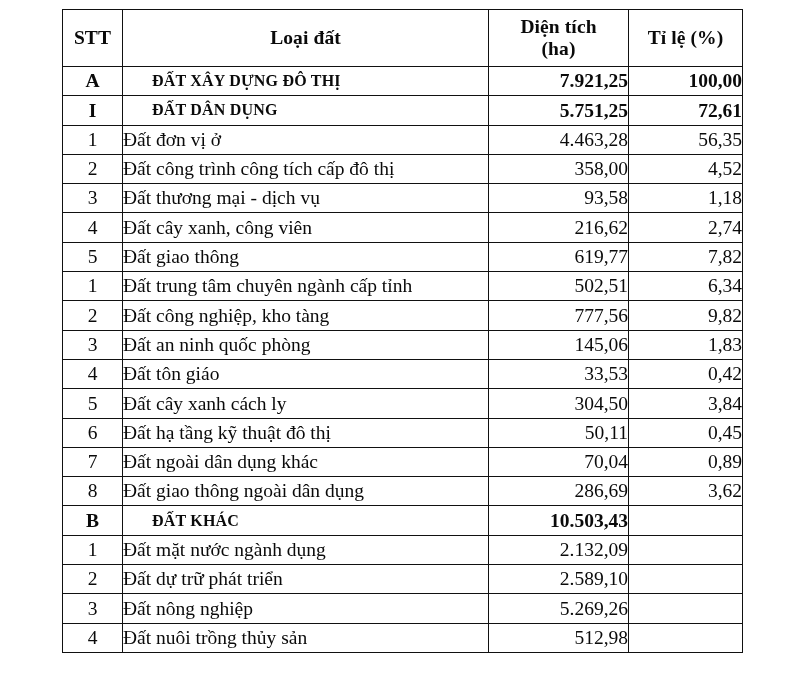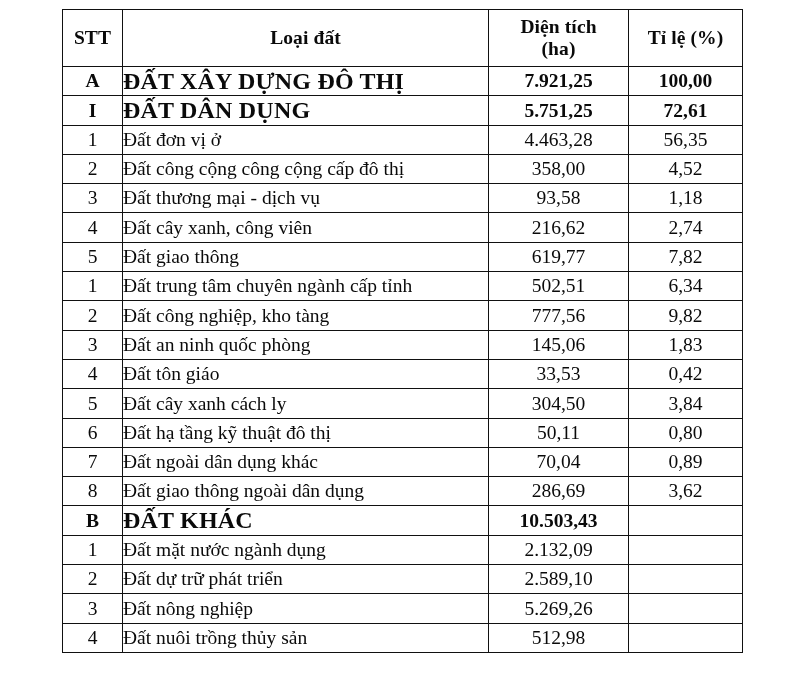--- a/index.html
+++ b/index.html
@@ -63,34 +63,35 @@
     padding: 0 2px;
   }
   td.type {
     text-align: left;
     padding-left: 9px;
     padding-right: 4px;
     white-space: nowrap;
     overflow: hidden;
   }
   td.area, td.ratio {
-    text-align: center;
+    text-align: right;
     padding-right: 9px;
     font-size: 20px;
     white-space: nowrap;
   }
 
   
   tr.section td {
     font-weight: bold;
   }
   tr.section td.type {
     text-transform: none;
     letter-spacing: 0.2px;
-    font-size: 24px;
+    font-size: 16px;
+    padding-left: 29px;
   }
   tr.section td.stt {
     font-weight: bold;
   }
 </style>
 </head>
 <body>
 
 <div id="sheet">
   <table class="landuse">
@@ -125,21 +126,21 @@
           <td class="ratio">72,61</td>
         </tr>
         <tr>
           <td class="stt">1</td>
           <td class="type">Đất đơn vị ở</td>
           <td class="area">4.463,28</td>
           <td class="ratio">56,35</td>
         </tr>
         <tr>
           <td class="stt">2</td>
-          <td class="type">Đất công cộng công cộng cấp đô thị</td>
+          <td class="type">Đất công trình công tích cấp đô thị</td>
           <td class="area">358,00</td>
           <td class="ratio">4,52</td>
         </tr>
         <tr>
           <td class="stt">3</td>
           <td class="type">Đất thương mại - dịch vụ</td>
           <td class="area">93,58</td>
           <td class="ratio">1,18</td>
         </tr>
         <tr>
@@ -181,21 +182,21 @@
         <tr>
           <td class="stt">5</td>
           <td class="type">Đất cây xanh cách ly</td>
           <td class="area">304,50</td>
           <td class="ratio">3,84</td>
         </tr>
         <tr>
           <td class="stt">6</td>
           <td class="type">Đất hạ tầng kỹ thuật đô thị</td>
           <td class="area">50,11</td>
-          <td class="ratio">0,80</td>
+          <td class="ratio">0,45</td>
         </tr>
         <tr>
           <td class="stt">7</td>
           <td class="type">Đất ngoài dân dụng khác</td>
           <td class="area">70,04</td>
           <td class="ratio">0,89</td>
         </tr>
         <tr>
           <td class="stt">8</td>
           <td class="type">Đất giao thông ngoài dân dụng</td>

